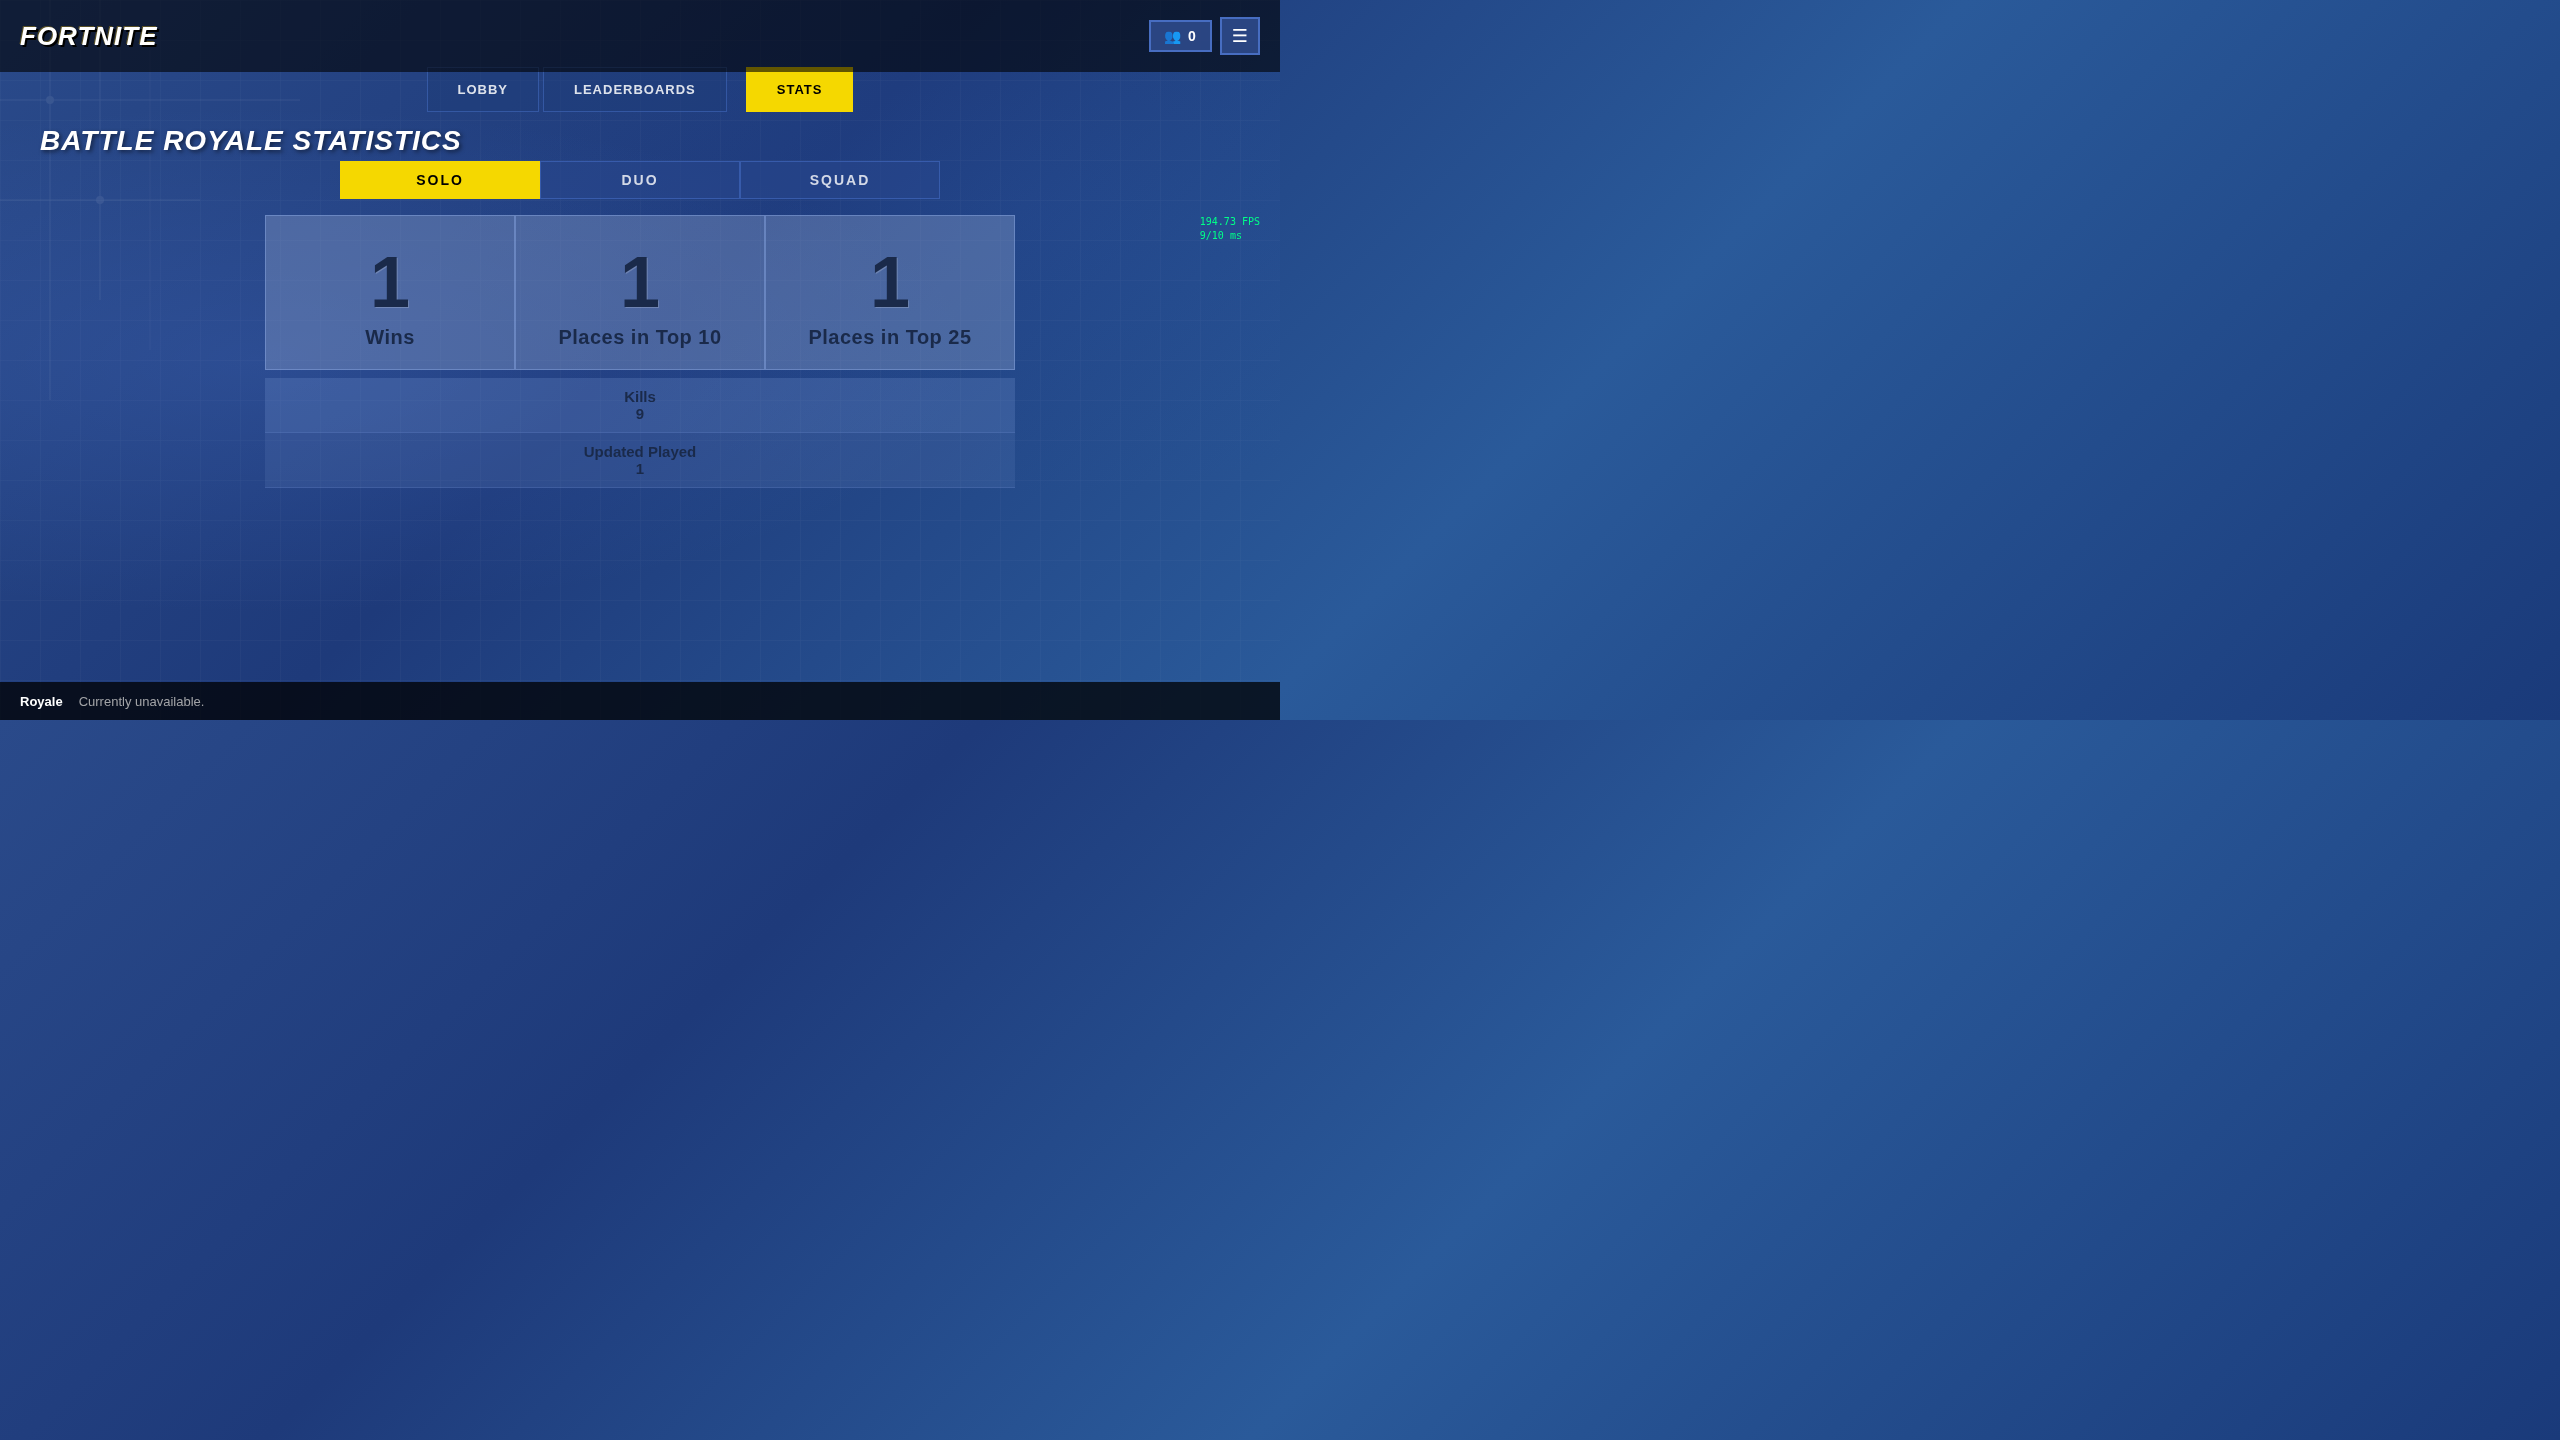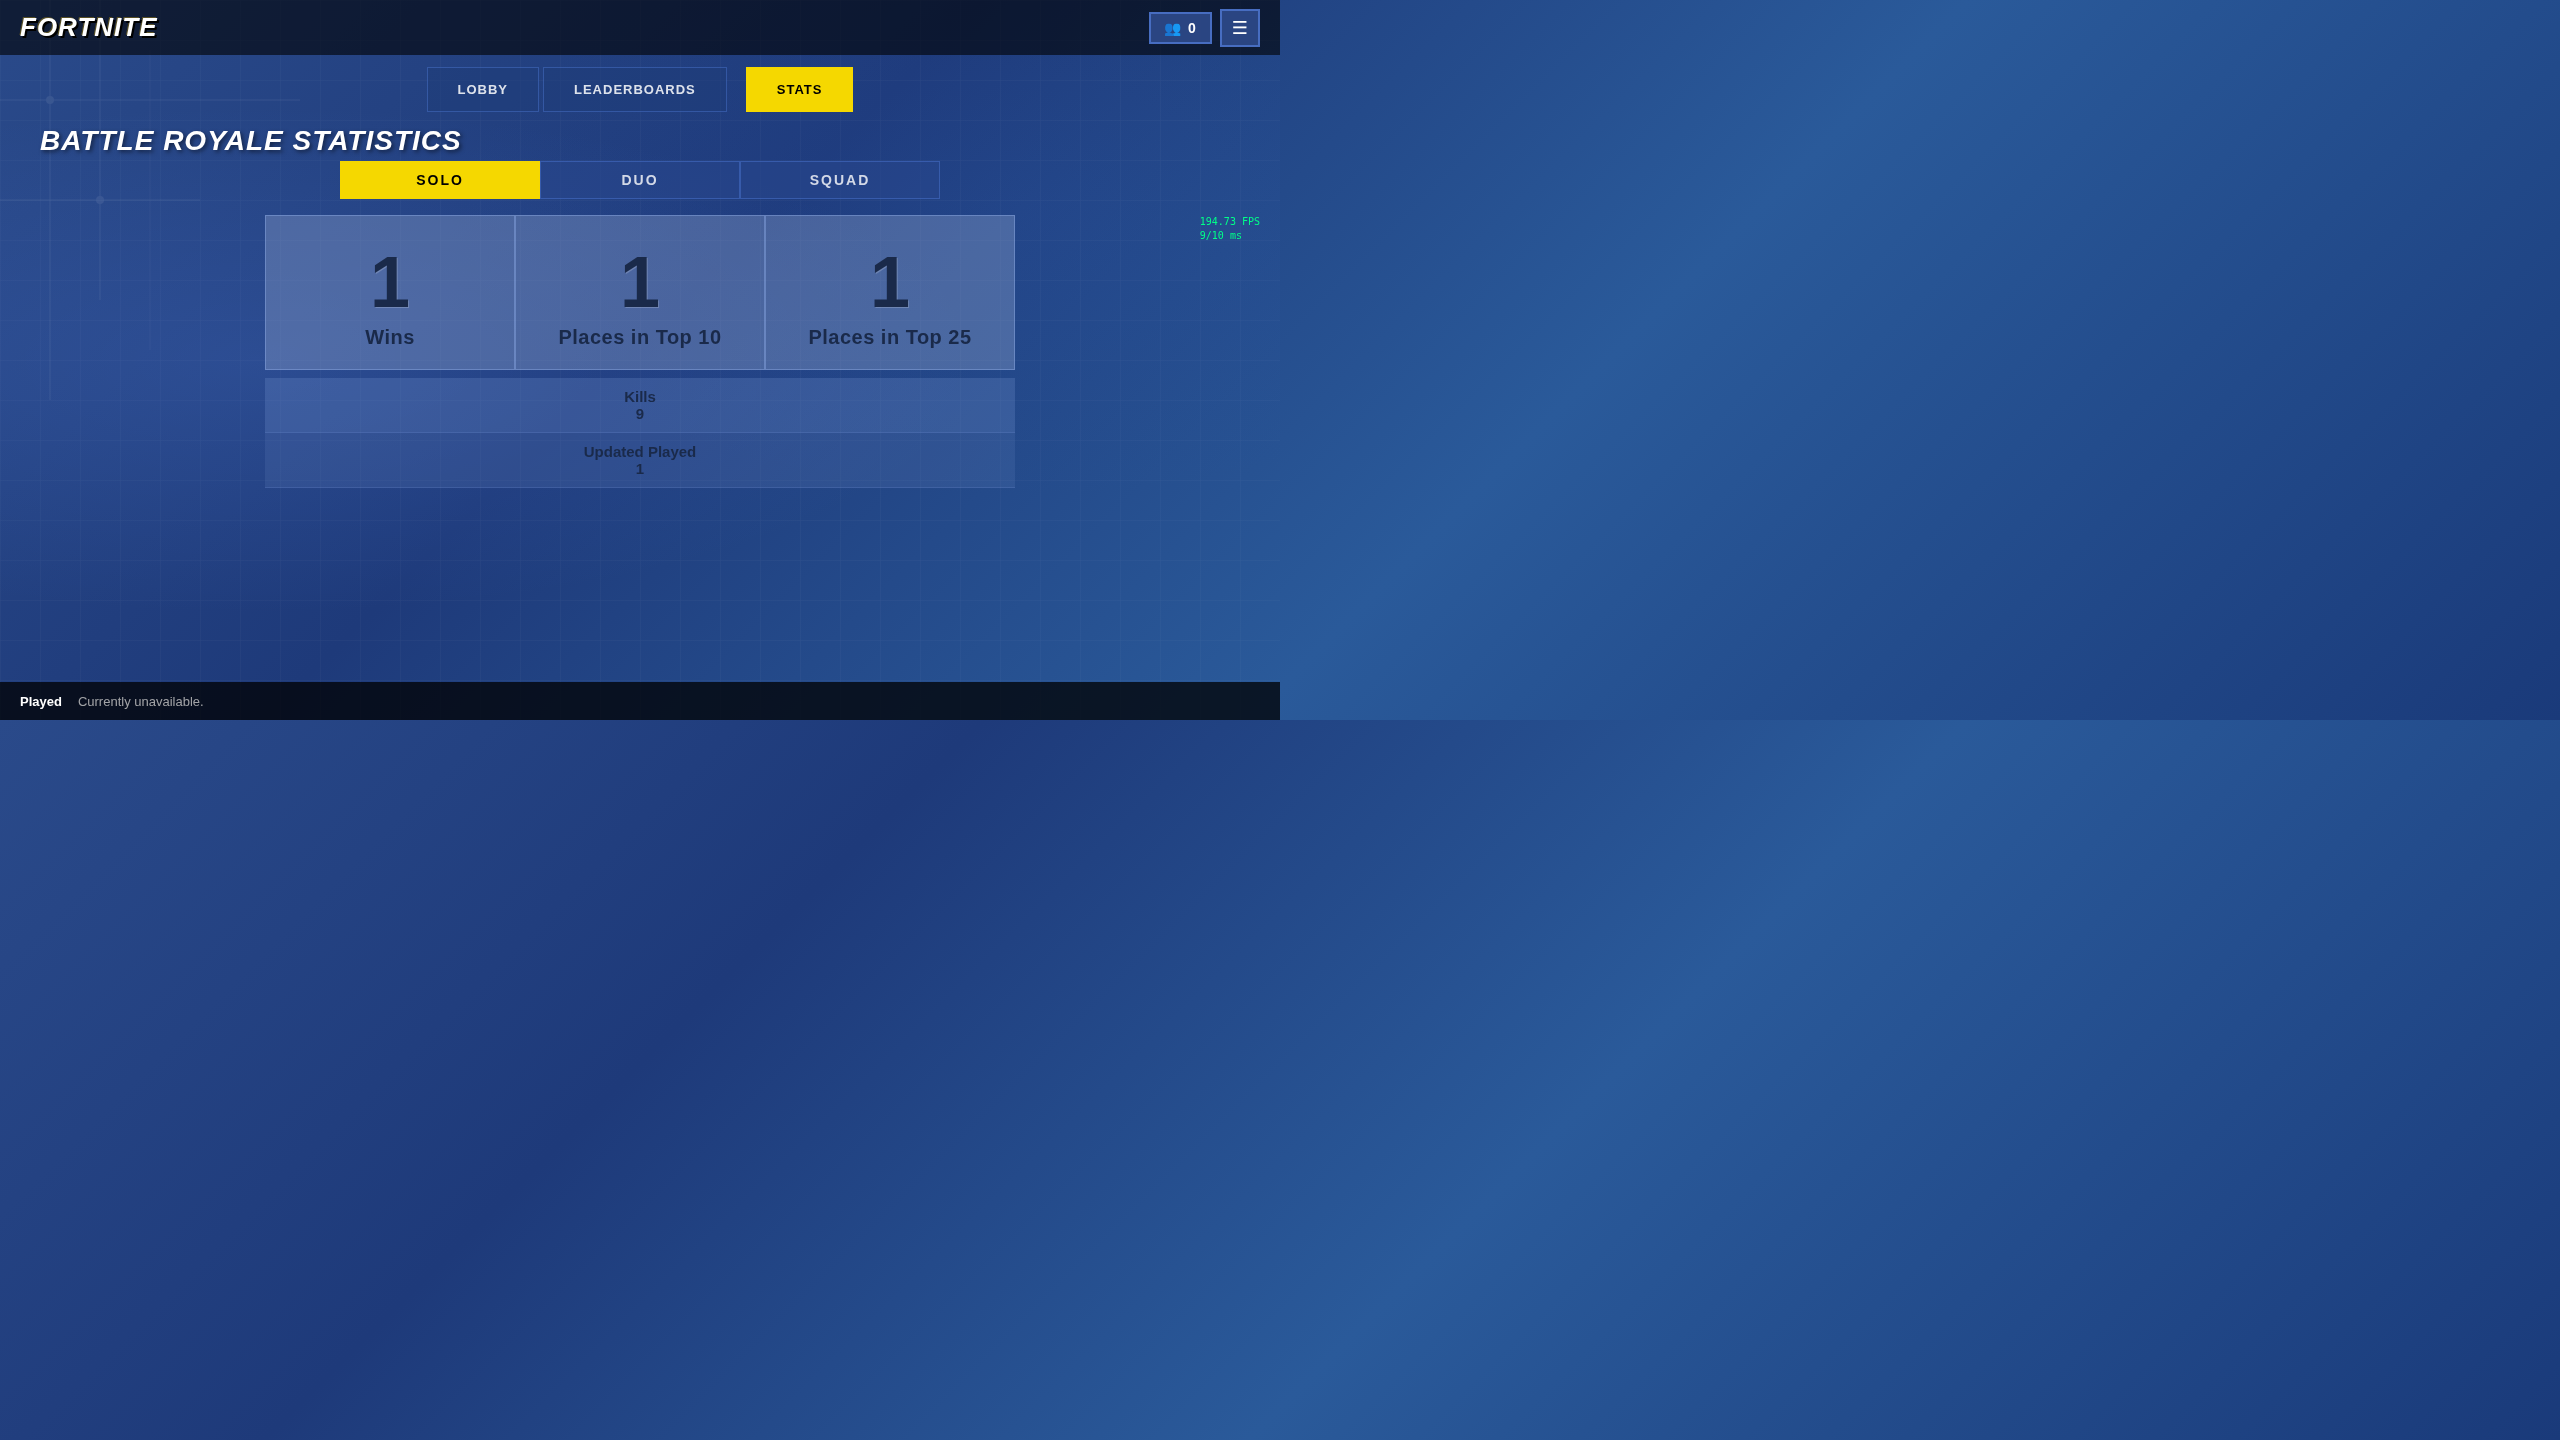--- a/index.html
+++ b/index.html
@@ -35,21 +35,21 @@
       background-size: 40px 40px;
       pointer-events: none;
     }
 
     
     .top-bar {
       position: absolute;
       top: 0;
       left: 0;
       right: 0;
-      height: 55px;
+      height: 72px;
       background: rgba(0,0,0,0.6);
       display: flex;
       align-items: center;
       justify-content: space-between;
       padding: 12px 20px;
       z-index: 10;
     }
 
     .logo {
       color: white;
@@ -389,15 +389,15 @@
     </div>
     <div class="stats-row">
       <span class="stats-row-label">Updated Played</span>
       <span class="stats-row-value">1</span>
     </div>
   </div>
 
 </div>
 
 <div class="bottom-bar">
-  <span class="bottom-global">Played</span>
+  <span class="bottom-global">Royale</span>
   <span class="bottom-status">Currently unavailable.</span>
 </div>
 
 </body></html>

